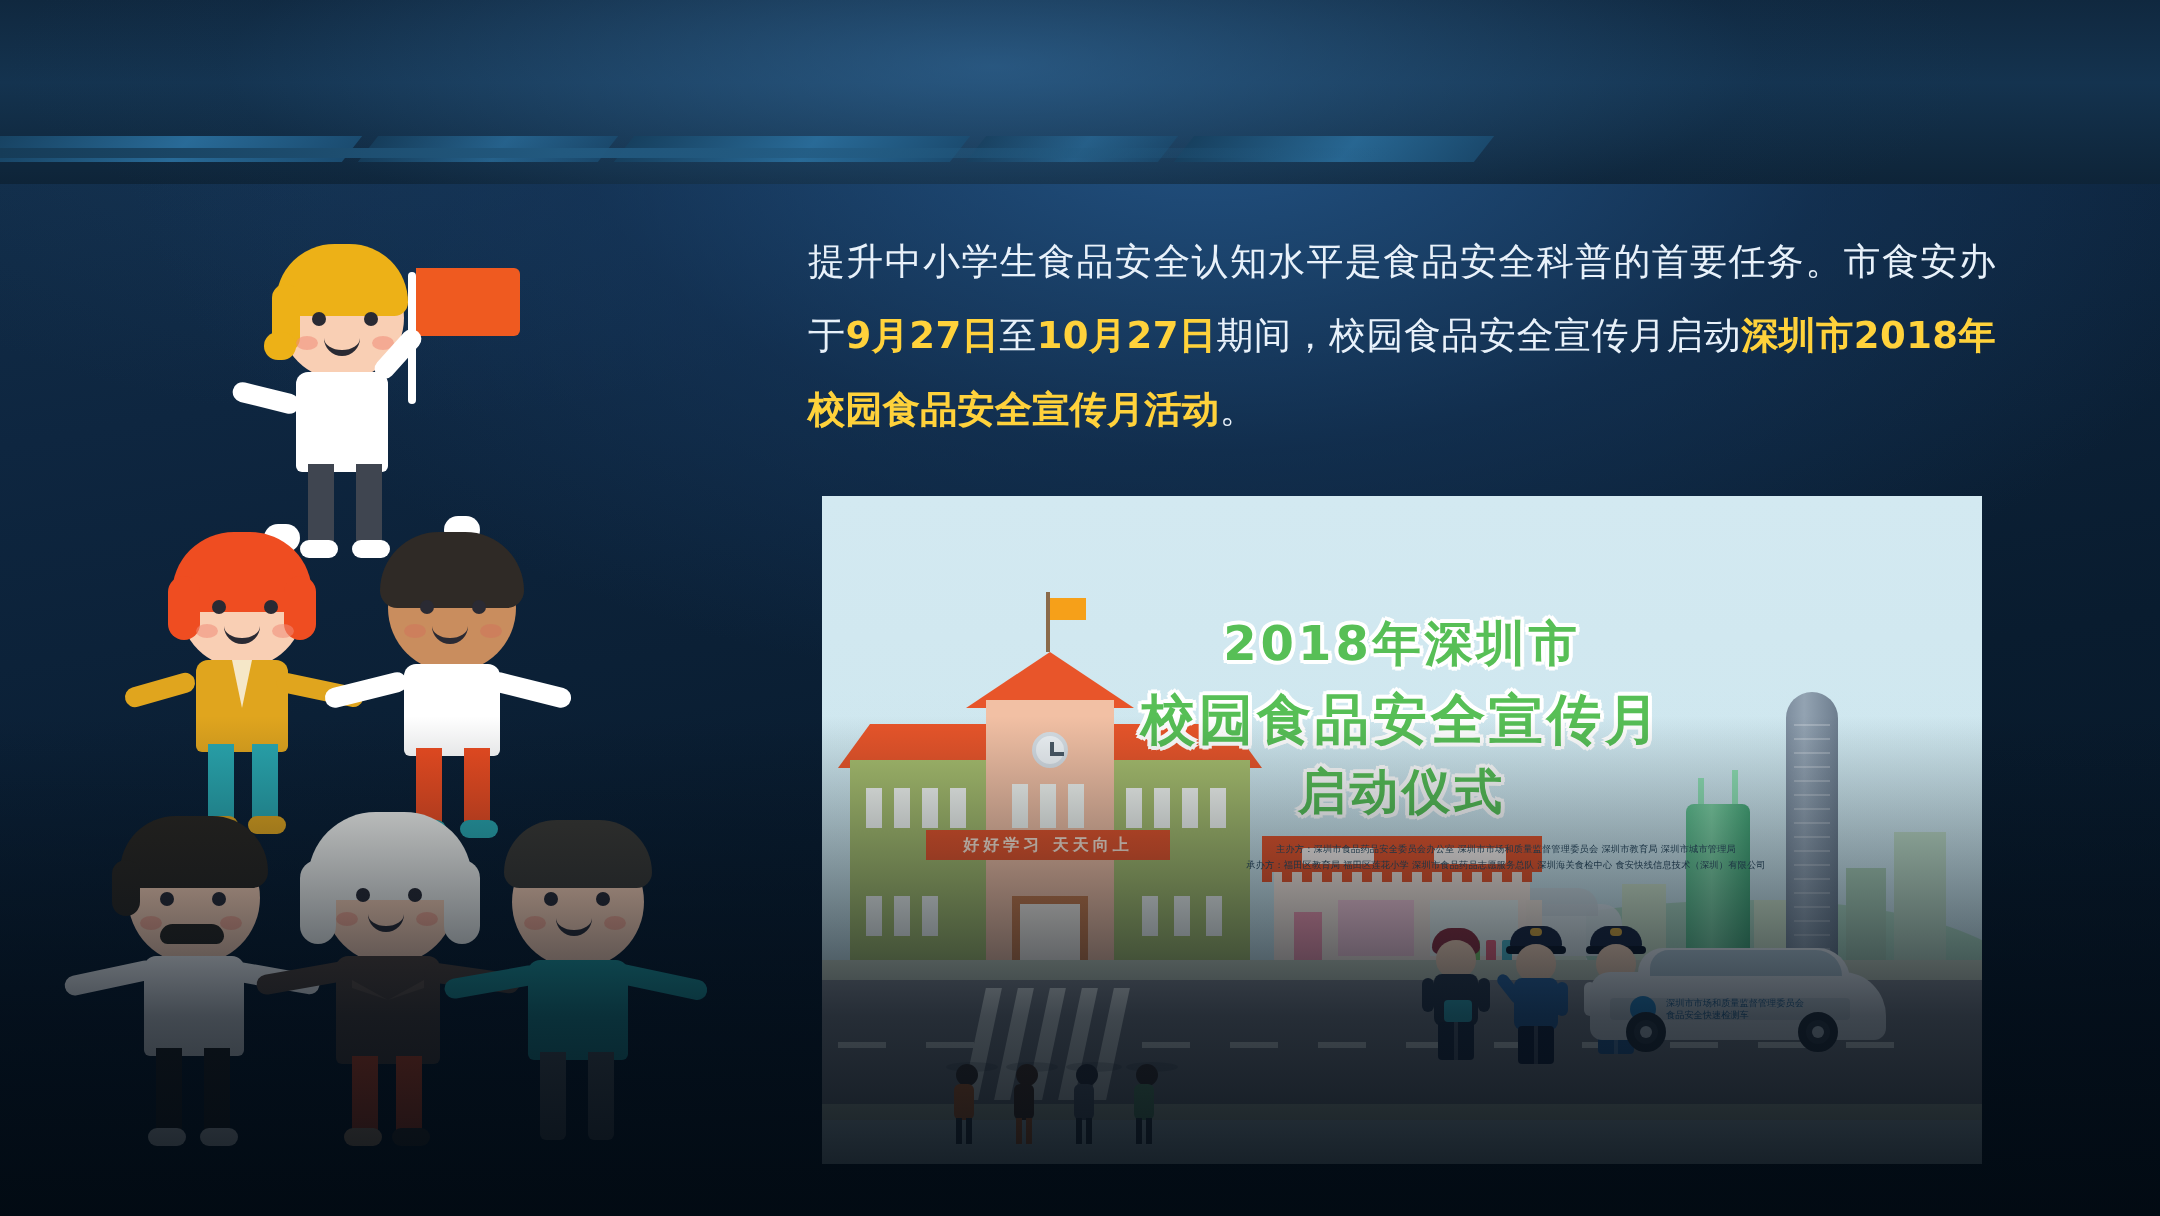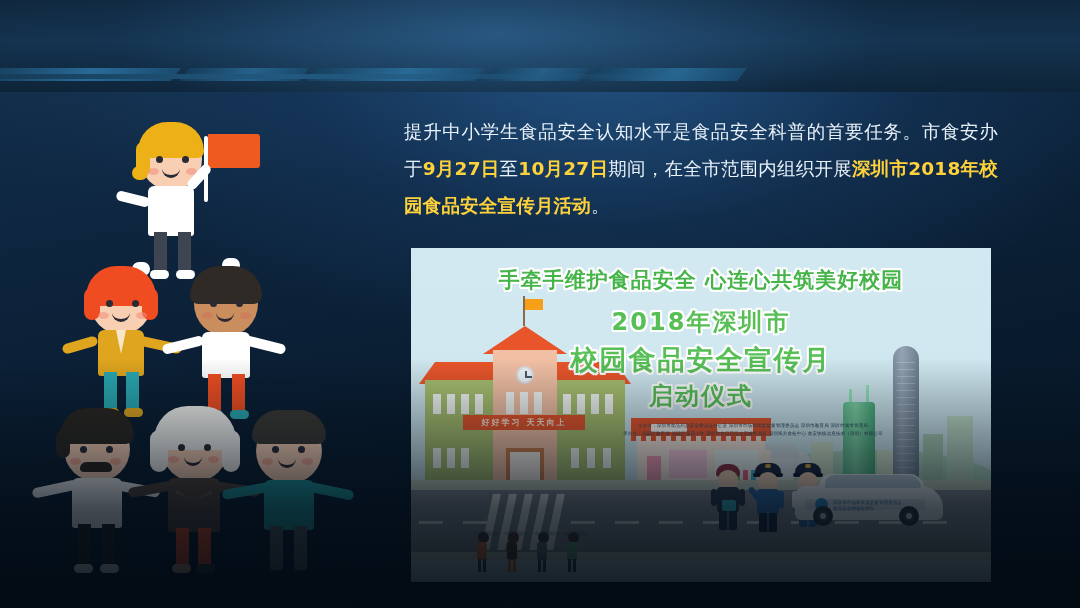--- a/index.html
+++ b/index.html
@@ -241,21 +241,21 @@
   <div class="stripe-bar">
     <span class="sb1"></span>
       <span class="sb2"></span>
       <span class="sb3"></span>
     <span class="sb4"></span>
       <span class="sb5"></span>
   </div>
   <div class="stripe-base"></div>
 
   <div class="para">
-    <span>提升中小学生食品安全认知水平是食品安全科普的首要任务。市食安办于</span><span class="hl-yellow">9月27日</span><span>至</span><span class="hl-yellow">10月27日</span><span>期间，在全市范围内组织开展</span><span class="hl-gold">深圳市2018年校园食品安全宣传月活动</span><span>。</span>
+    <span>提升中小学生食品安全认知水平是食品安全科普的首要任务。市食安办于</span><span class="hl-yellow">9月27日</span><span>至</span><span class="hl-yellow">10月27日</span><span>期间，校园食品安全宣传月启动</span><span class="hl-gold">深圳市2018年校园食品安全宣传月活动</span><span>。</span>
   </div>
 
   <div class="poster">
 
     <div class="sky-haze"></div>
 
     <div class="hill"></div>
     <div class="civic"></div>
     <div class="bld bld-e"></div>
     <div class="bld bld-a"></div>
@@ -398,21 +398,20 @@
       <div class="van-stripe"></div>
       <div class="van-logo"></div>
       <div class="van-text">
         <div>深圳市市场和质量监督管理委员会</div>
         <div>食品安全快速检测车</div>
       </div>
       <div class="wheel" style="left:18px;"></div>
       <div class="wheel" style="left:104px;"></div>
     </div>
 
-    <div class="p-slogan">手牵手维护食品安全 心连心共筑美好校园</div>
     <div class="p-t1">2018年深圳市</div>
     <div class="p-t2">校园食品安全宣传月</div>
     <div class="p-t3">启动仪式</div>
     <div class="credits">
       <div>主办方：深圳市食品药品安全委员会办公室   深圳市市场和质量监督管理委员会   深圳市教育局   深圳市城市管理局</div>
       <div>承办方：福田区教育局   福田区莲花小学   深圳市食品药品志愿服务总队   深圳海关食检中心   食安快线信息技术（深圳）有限公司</div>
     </div>
   </div>
 
   <div class="people">

